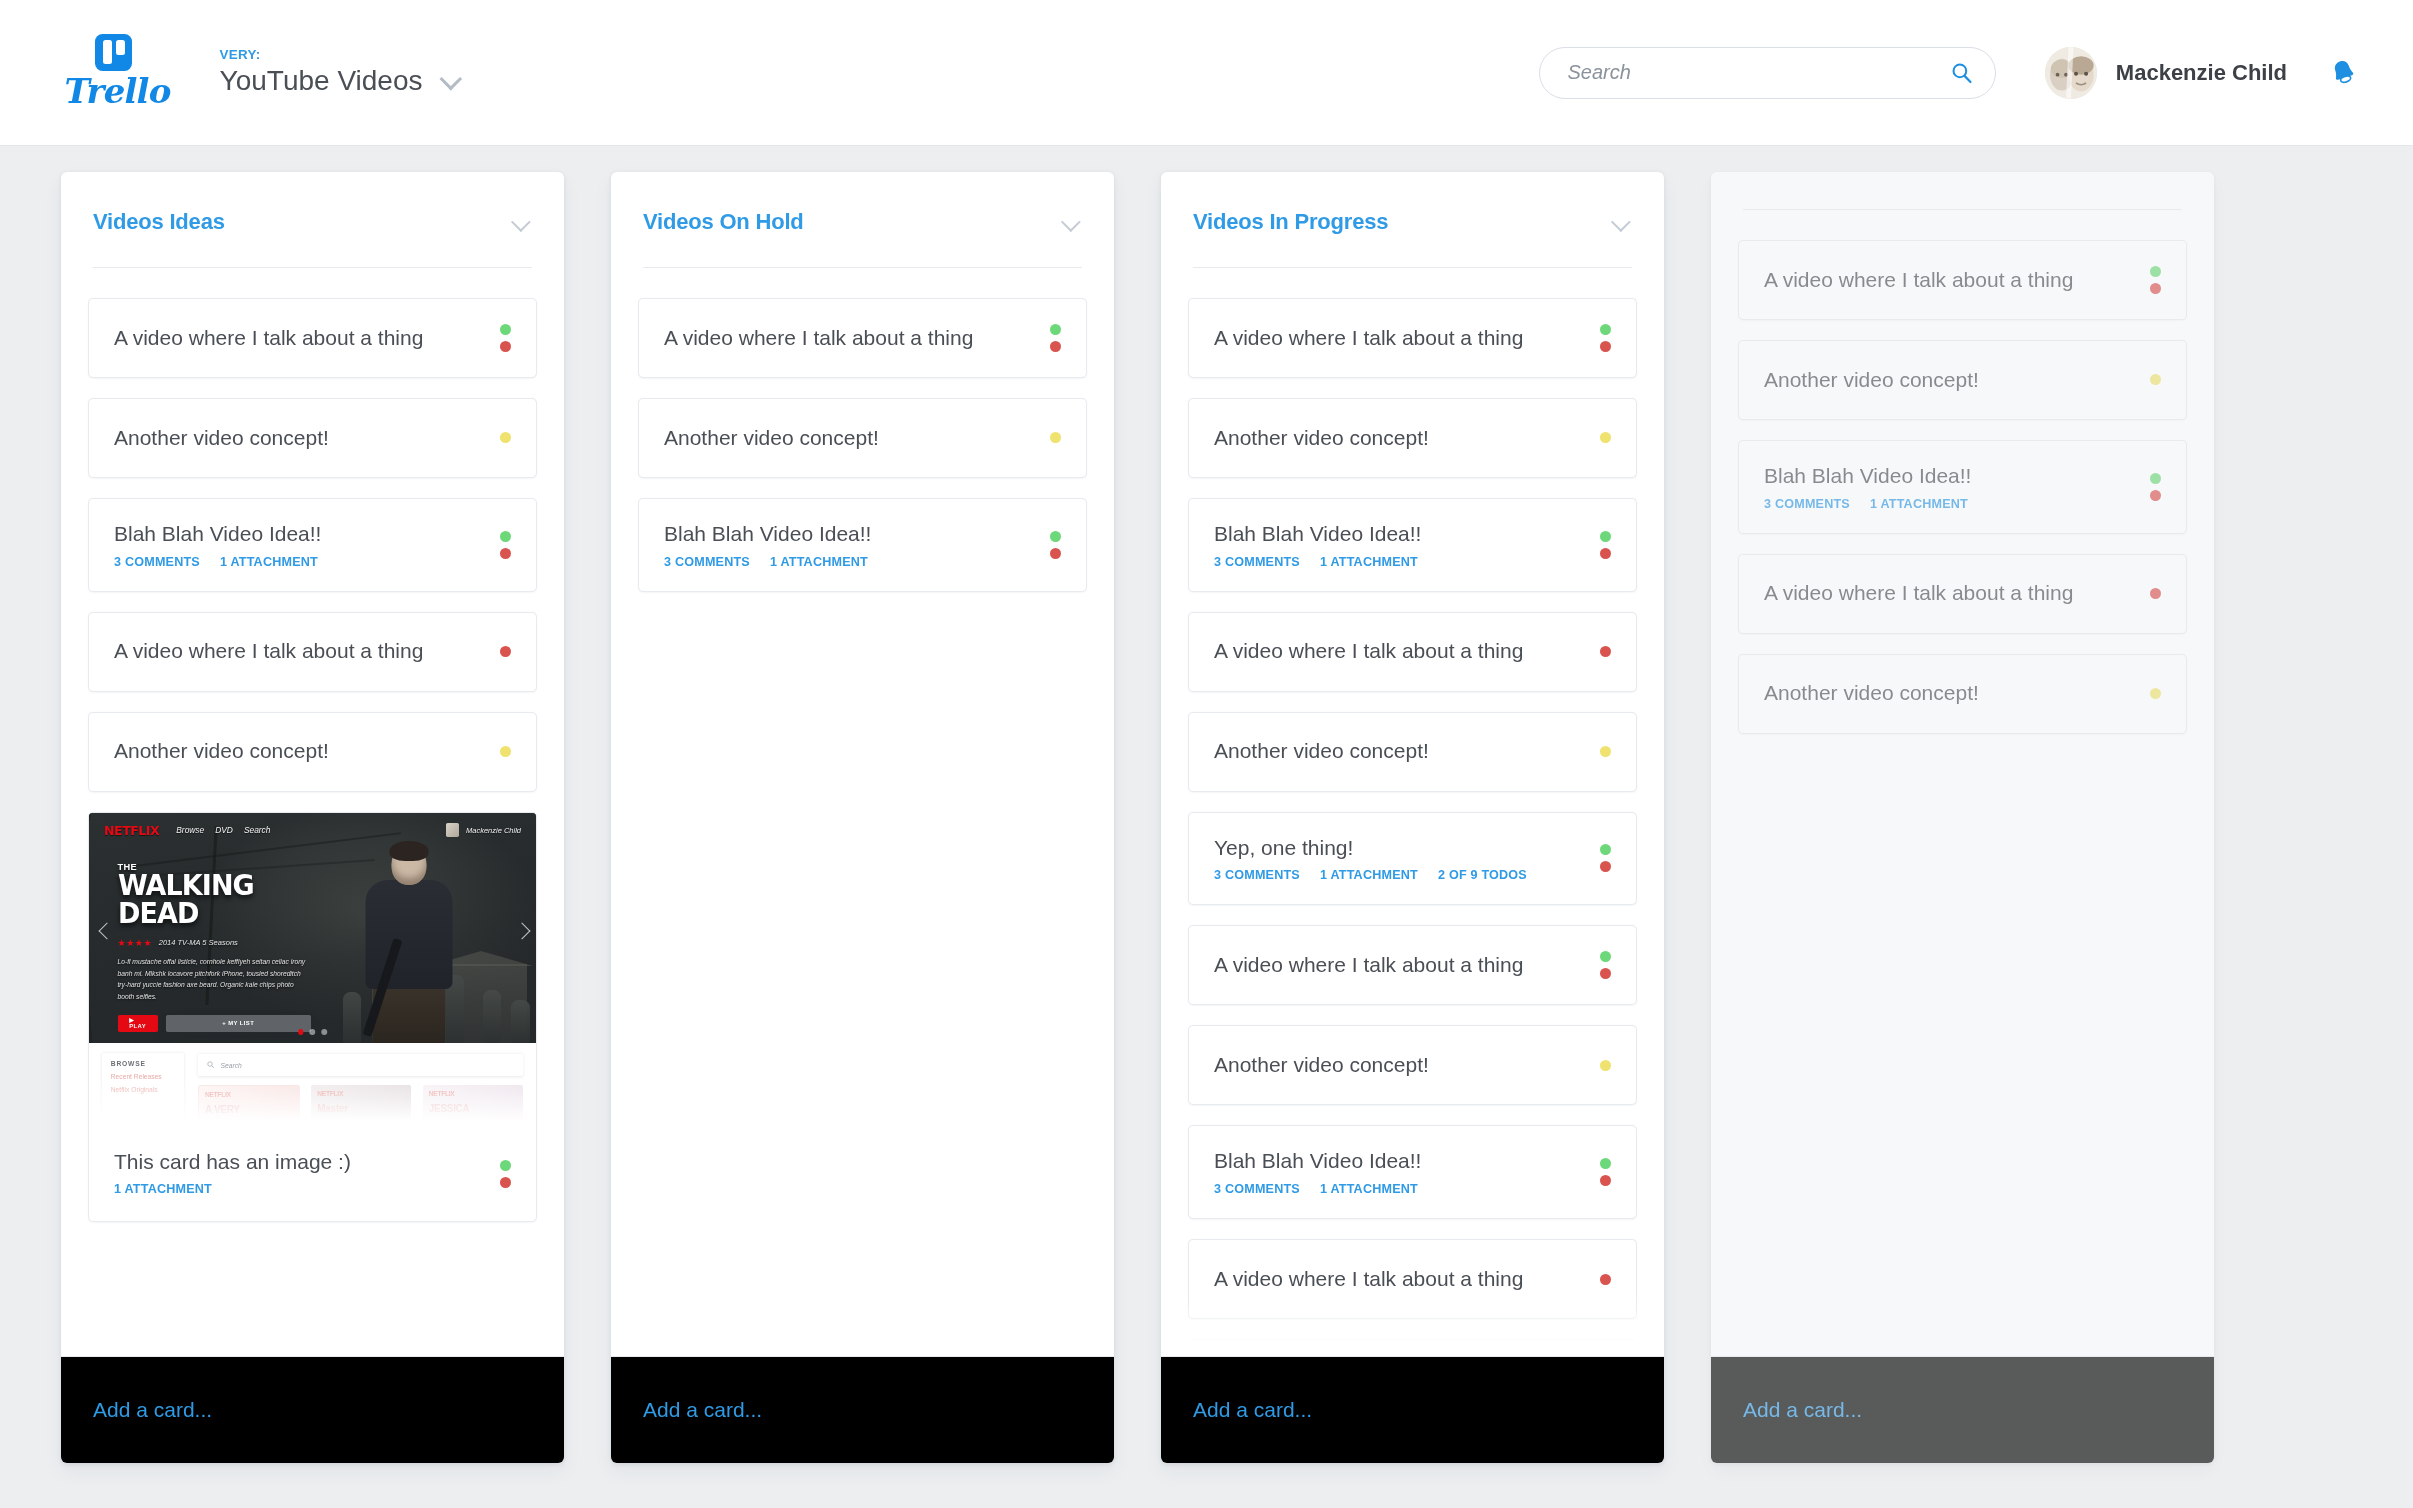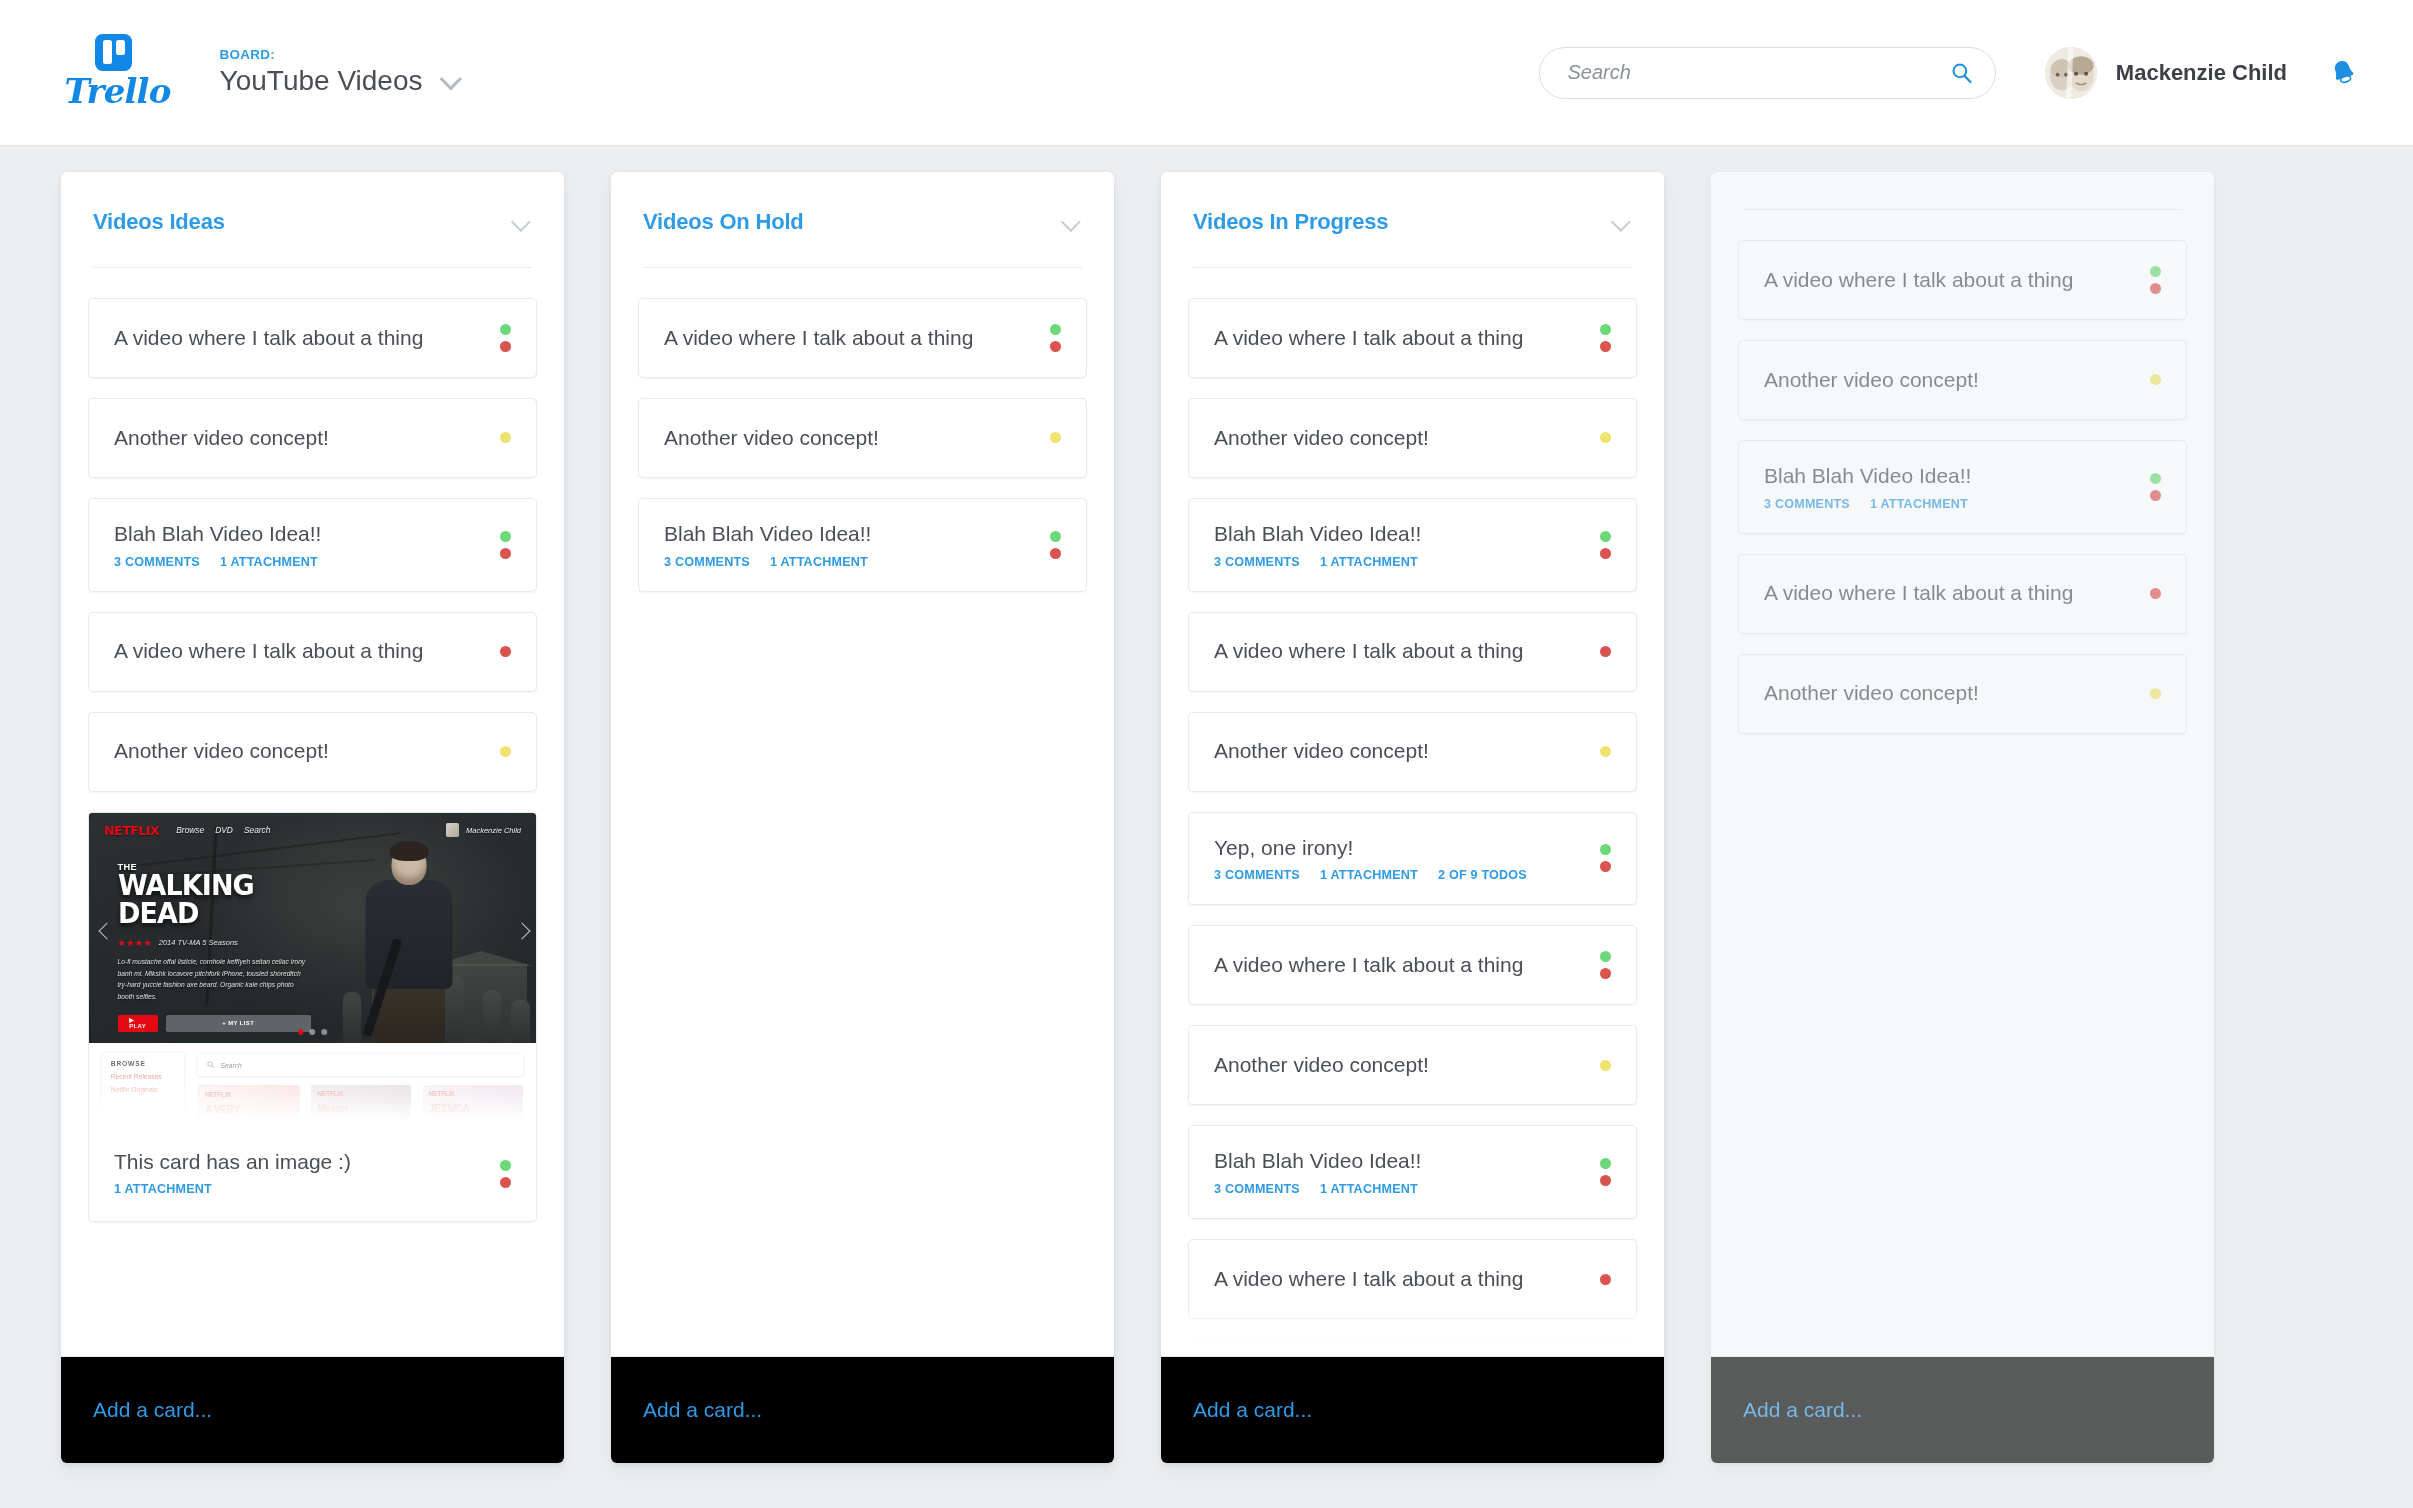--- a/index.html
+++ b/index.html
@@ -394,21 +394,21 @@
   <div class="brand">
     <div class="logo-mark">
       <i class="a"></i>
         <i class="b"></i>
     </div>
     <div class="logo-word">Trello</div>
   </div>
 
   <div class="board-block">
     <div class="board-texts">
-      <div class="board-kicker">BOARD:</div>
+      <div class="board-kicker">VERY:</div>
       <div class="board-title">YouTube Videos</div>
     </div>
     <div class="chev"></div>
   </div>
 
   <div class="header-right">
     <div class="searchbox">
       <input type="text" placeholder="Search" style="">
       <span class="search-icon">
         <svg width="22" height="22" viewBox="0 0 26 26">
@@ -714,21 +714,21 @@
           <div class="card">
             <div class="card-body">
               <div class="card-title">Another video concept!</div>
             </div>
             <div class="dots">
               <div class="dot" style="background: rgb(239, 226, 110);"></div>
             </div>
           </div>
           <div class="card">
             <div class="card-body">
-              <div class="card-title">Yep, one irony!</div>
+              <div class="card-title">Yep, one thing!</div>
               <div class="card-meta">
                 <span>3 COMMENTS</span>
                 <span>1 ATTACHMENT</span>
                 <span>2 OF 9 TODOS</span>
               </div>
             </div>
             <div class="dots">
               <div class="dot" style="background: rgb(109, 216, 122);"></div>
               <div class="dot" style="background: rgb(217, 83, 79);"></div>
             </div>

